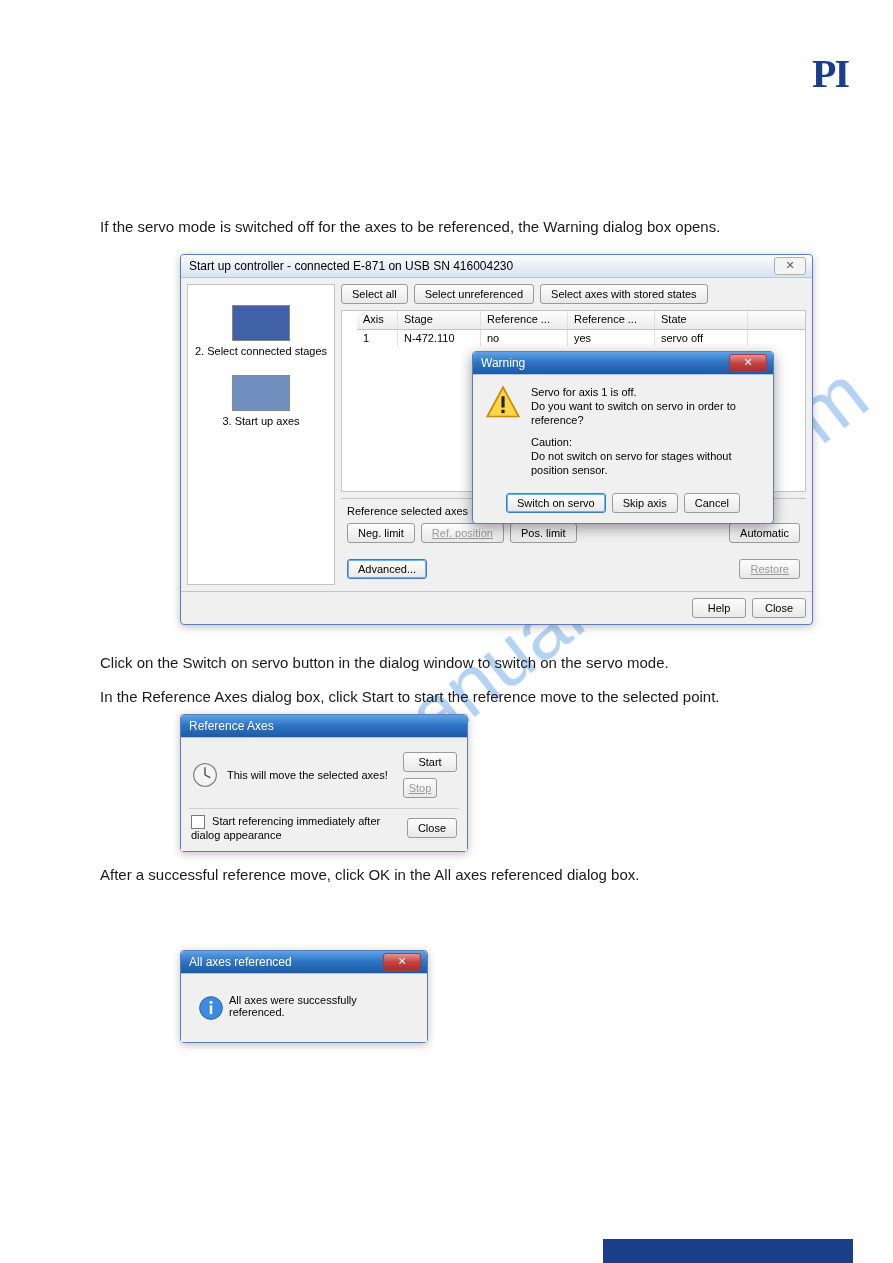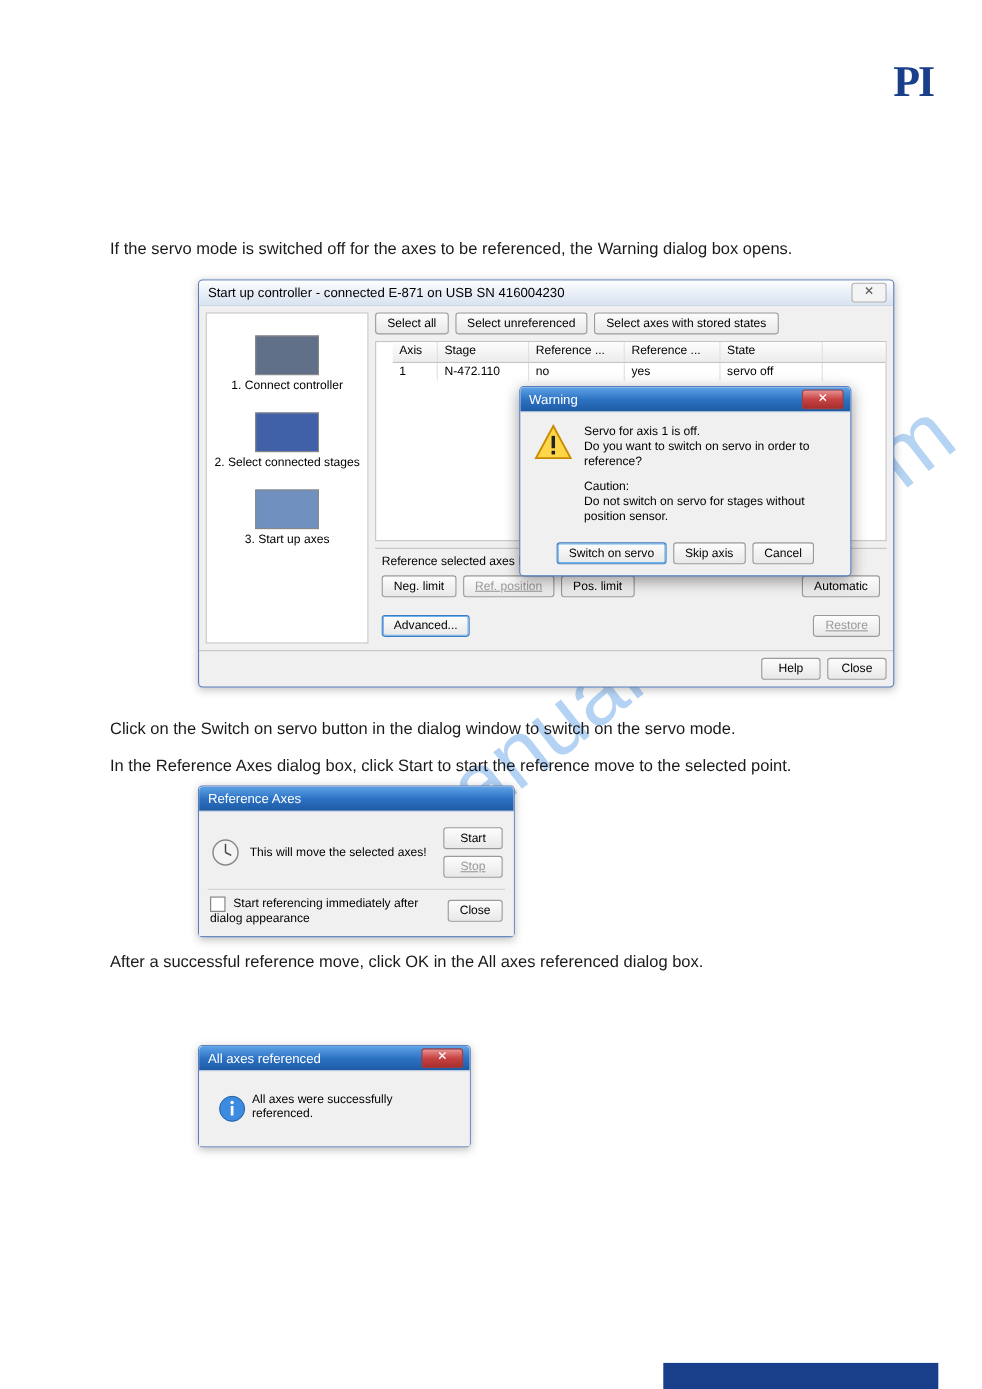--- a/index.html
+++ b/index.html
@@ -307,24 +307,20 @@
 
 <div class="instr" style="top:218px;width:650px;">If the servo mode is switched off for the axes to be referenced, the Warning dialog box opens.</div>
 
 <div id="win1" class="win">
   <div class="titlebar">
     <span>Start up controller - connected E-871 on USB SN 416004230</span>
     <div class="xbtn light">✕</div>
   </div>
   <div class="body">
     <div class="sidebar">
-      <div class="side-step">
-        <span class="thumb"></span>
-        <span>1. Connect controller</span>
-      </div>
       <div class="side-step">
         <span class="thumb mid"></span>
         <span>2. Select connected stages</span>
       </div>
       <div class="side-step">
         <span class="thumb last"></span>
         <span>3. Start up axes</span>
       </div>
     </div>
     <div class="main">
@@ -408,21 +404,21 @@
   <div class="body">
     <div class="mid">
       <svg class="clock" viewBox="0 0 32 32">
         <circle cx="16" cy="16" r="13" fill="#f4f4f4" stroke="#888" stroke-width="1.5"></circle>
         <line x1="16" y1="16" x2="16" y2="7" stroke="#444" stroke-width="1.5"></line>
         <line x1="16" y1="16" x2="22" y2="19" stroke="#444" stroke-width="1.5"></line>
       </svg>
       <div style="flex:1;font-size:11px;">This will move the selected axes!</div>
       <div class="btnstack">
         <div class="btn" style="width:54px;">Start</div>
-        <div class="btn disabled" style="width:54px;">Stop</div>
+        <div class="btn disabled" style="width:34px;">Stop</div>
       </div>
     </div>
     <div class="bottom">
       <label>
         <span class="checkbox"></span>
         <span>Start referencing immediately after dialog appearance</span>
       </label>
       <div class="btn" style="width:54px;">Close</div>
     </div>
   </div>

